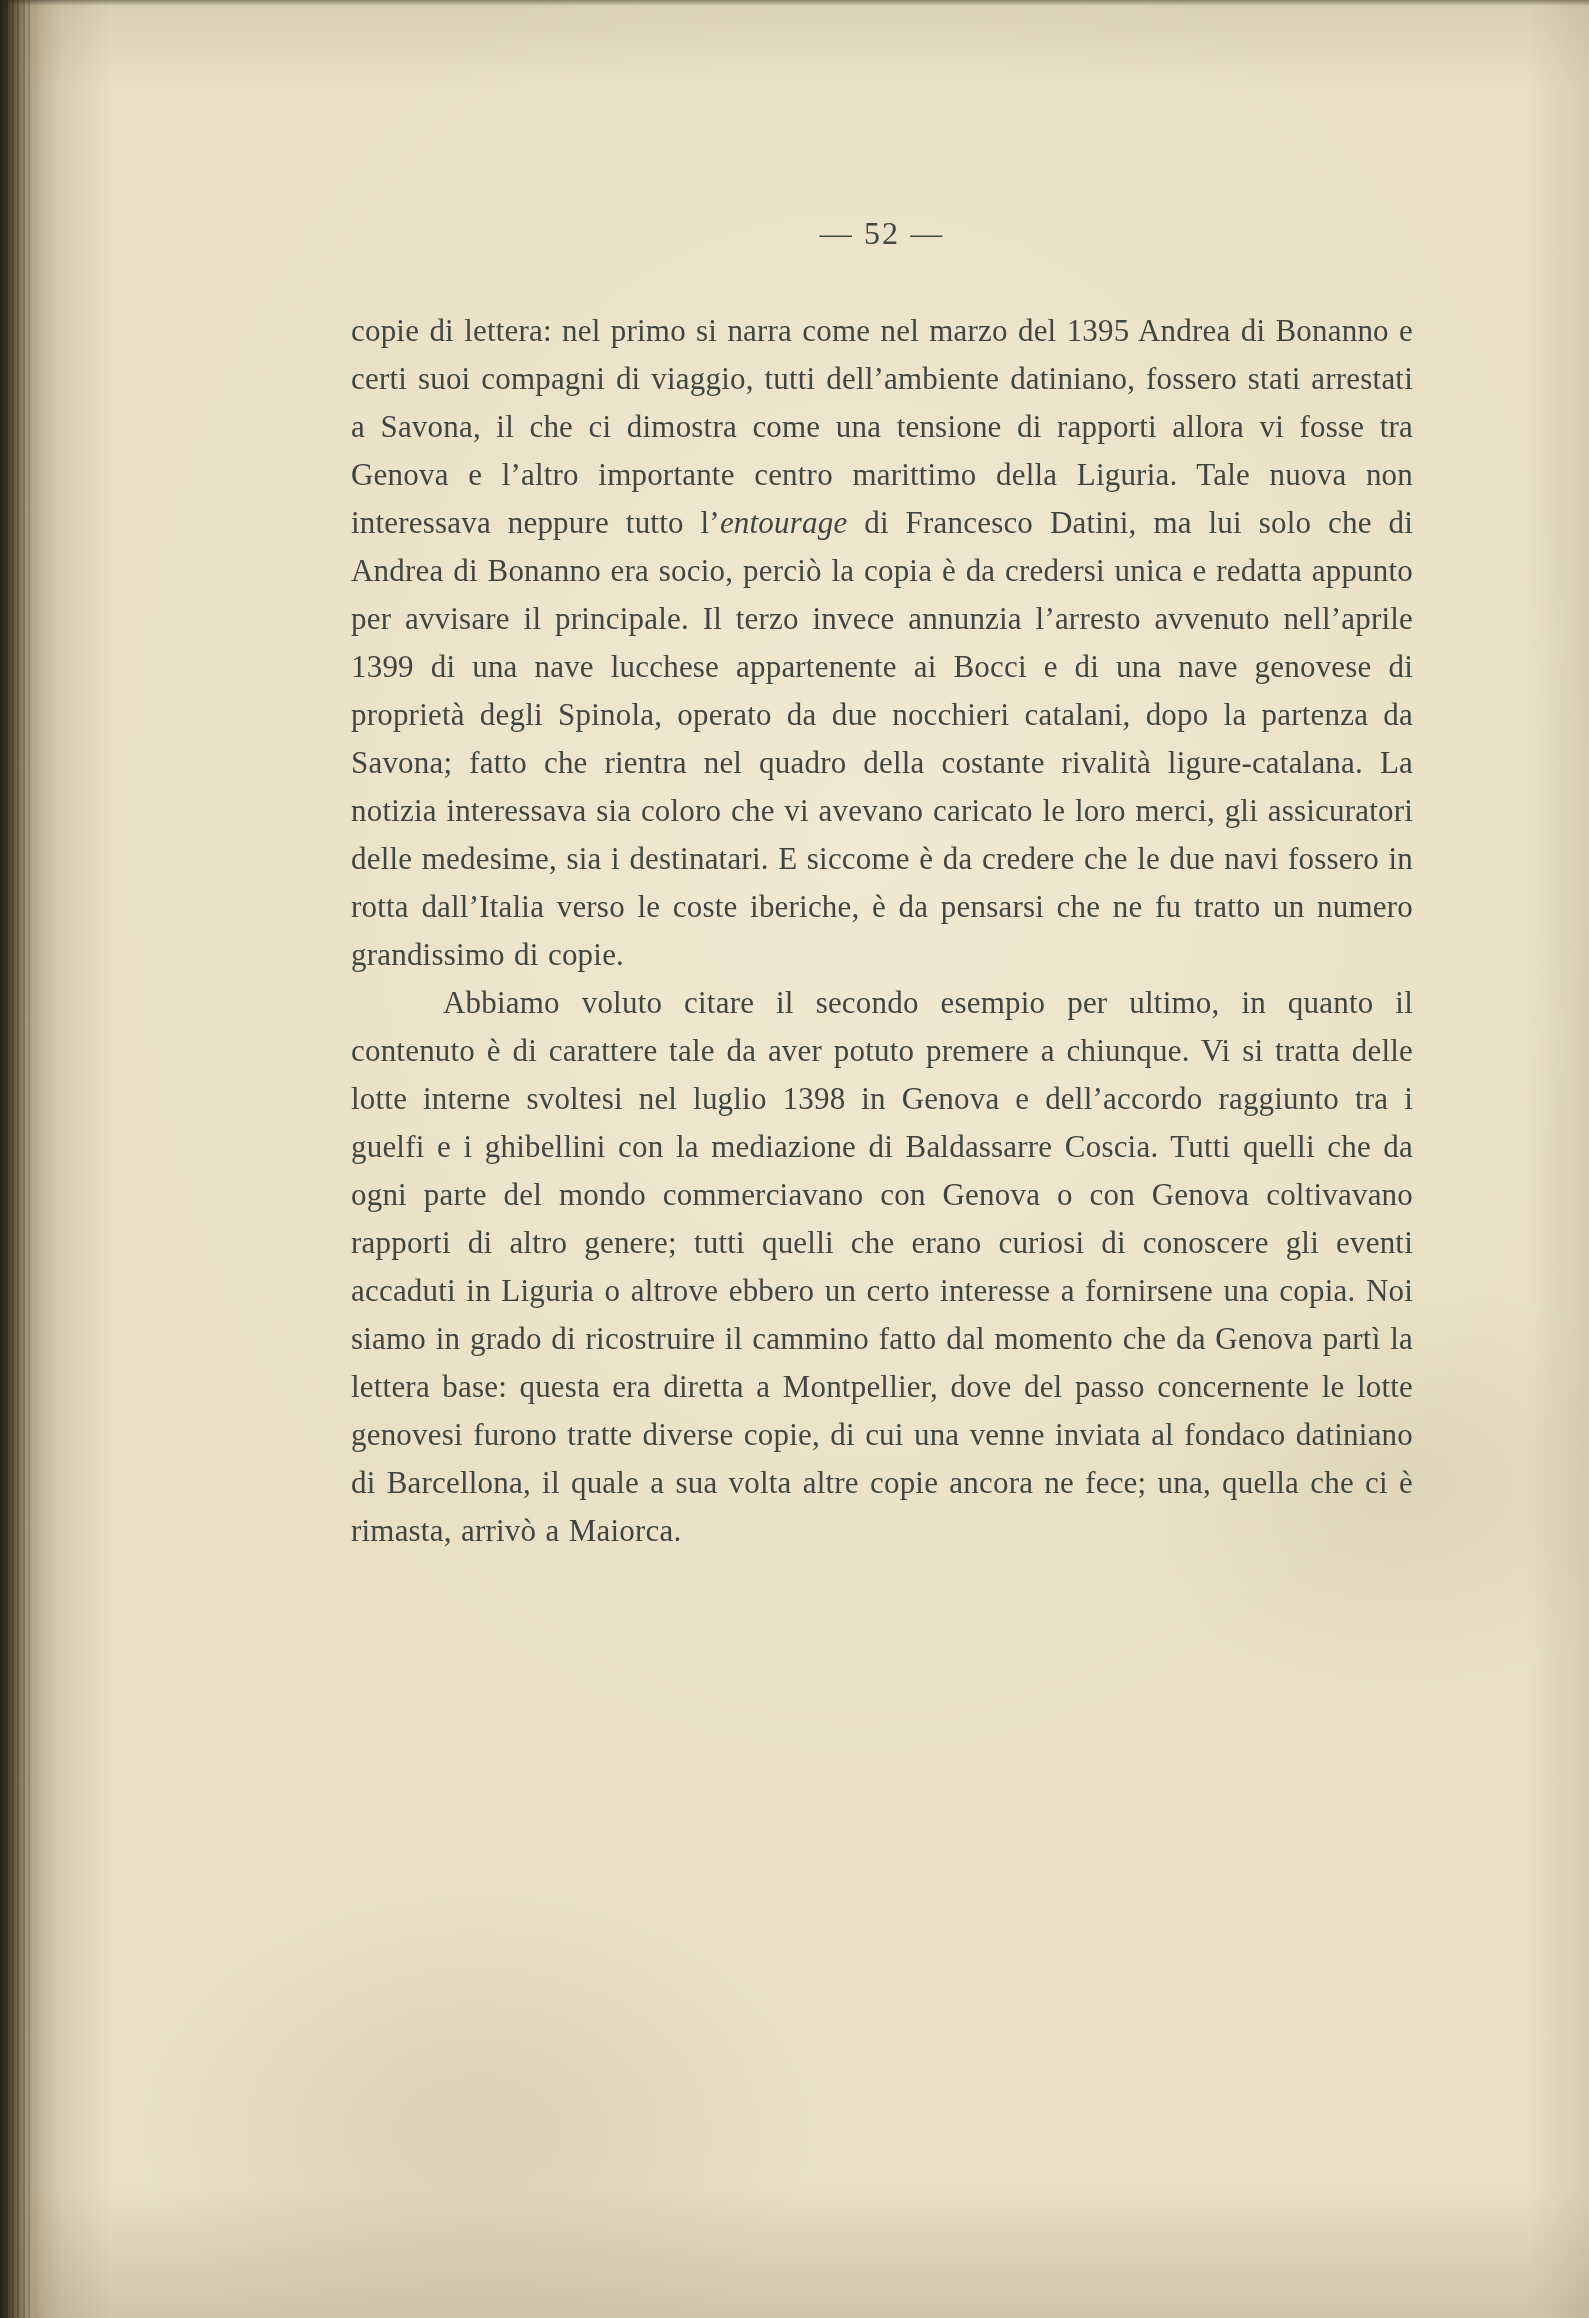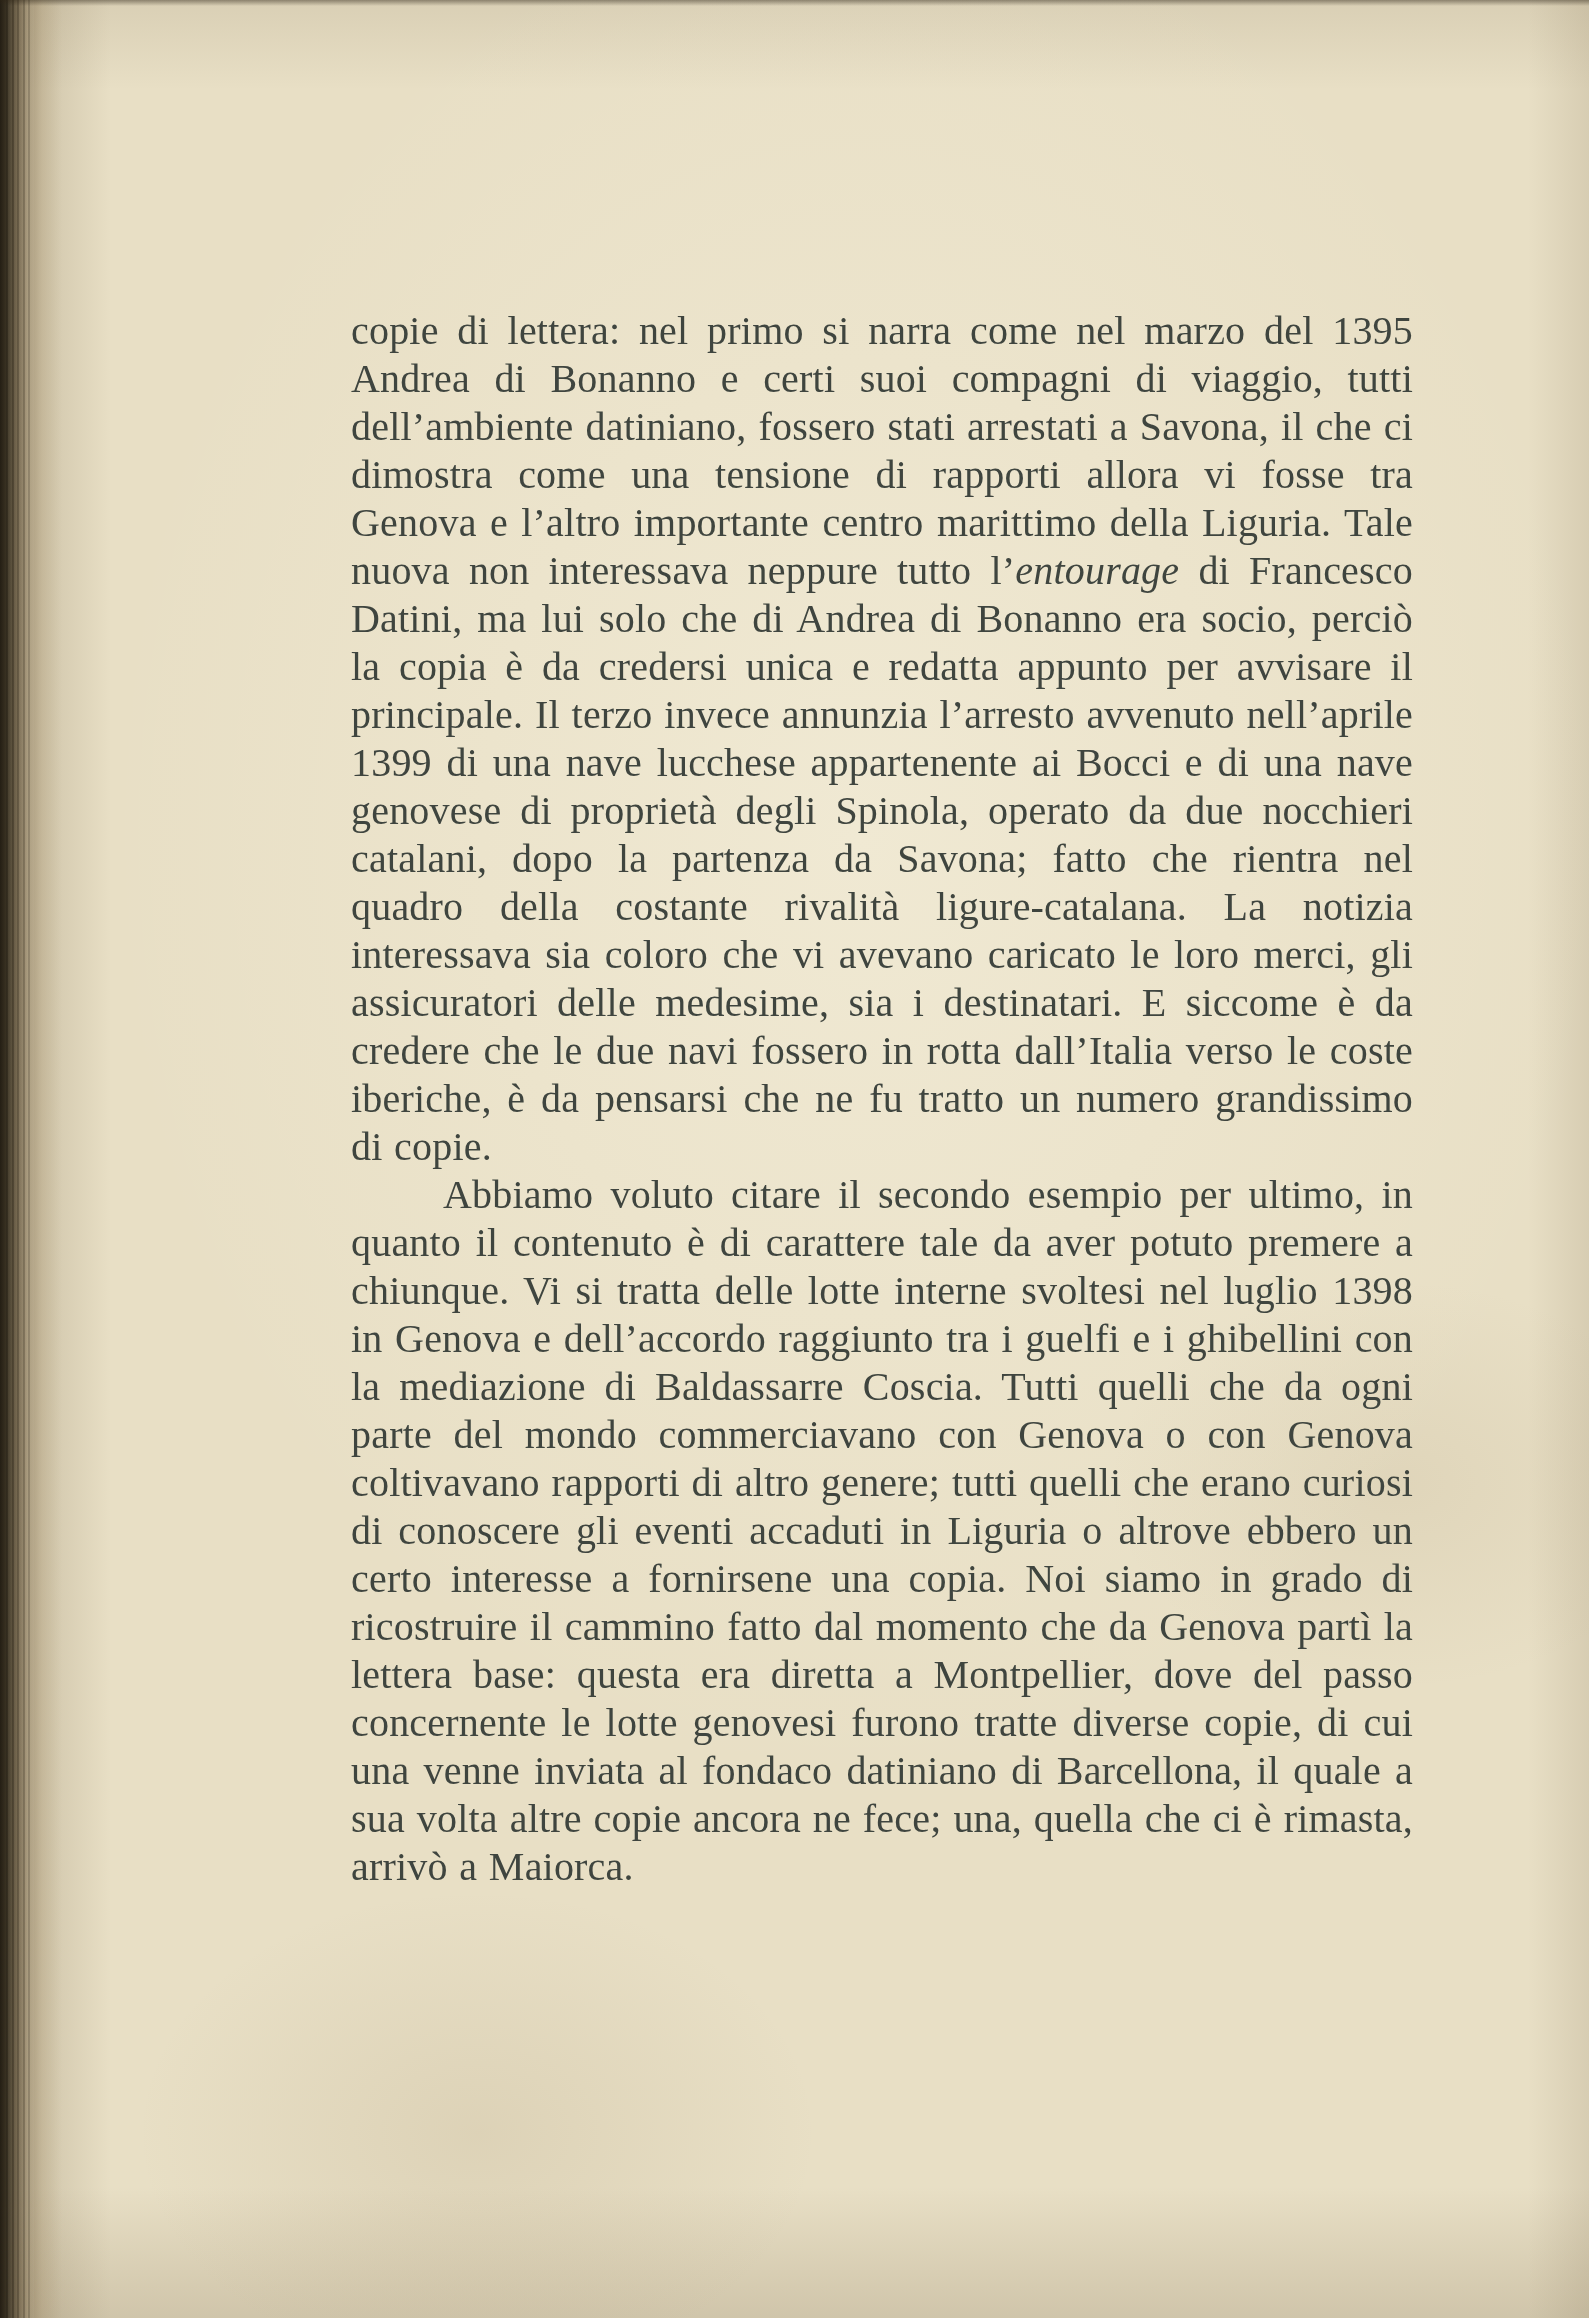--- a/index.html
+++ b/index.html
@@ -65,21 +65,21 @@
     font-size: 32px;
     letter-spacing: 2.1px;
     color: #3f453f;
   }
 
   .text-block {
     position: absolute;
     top: 307px;
     left: 351px;
     width: 1062px;
-    font-size: 40px;
+    font-size: 31px;
     line-height: 48px;
     letter-spacing: 0.2px;
     word-spacing: 1.4px;
     color: #3f453f;
     text-align: justify;
     hyphens: auto;
   }
 
   .para {
     margin: 0;
@@ -94,20 +94,21 @@
   }
 </style>
 </head>
 <body>
 
 <div class="scan">
 
   <div class="binding"></div>
   <div class="edge-top"></div>
 
+  <div class="page-number">— 52 —</div>
 
   <div class="text-block">
 
     <p class="para first"><span>copie di lettera: nel primo si narra come nel marzo del 1395 Andrea di Bonanno e certi suoi compagni di viaggio, tutti dell’ambiente datiniano, fossero stati arrestati a Savona, il che ci dimostra come una tensione di rapporti allora vi fosse tra Genova e l’altro importante centro marittimo della Liguria. Tale nuova non interessava neppure tutto l’</span><span class="italic">entourage</span><span> di Francesco Datini, ma lui solo che di Andrea di Bonanno era socio, perciò la copia è da credersi unica e redatta appunto per avvisare il principale. Il terzo invece annunzia l’arresto avvenuto nell’aprile 1399 di una nave lucchese appartenente ai Bocci e di una nave genovese di proprietà degli Spinola, operato da due nocchieri catalani, dopo la partenza da Savona; fatto che rientra nel quadro della costante rivalità ligure-catalana. La notizia interessava sia coloro che vi avevano caricato le loro merci, gli assicuratori delle medesime, sia i destinatari. E siccome è da credere che le due navi fossero in rotta dall’Italia verso le coste iberiche, è da pensarsi che ne fu tratto un numero grandissimo di copie.</span></p>
 
     <p class="para">Abbiamo voluto citare il secondo esempio per ultimo, in quanto il contenuto è di carattere tale da aver potuto premere a chiunque. Vi si tratta delle lotte interne svoltesi nel luglio 1398 in Genova e dell’accordo raggiunto tra i guelfi e i ghibellini con la mediazione di Baldassarre Coscia. Tutti quelli che da ogni parte del mondo commerciavano con Genova o con Genova coltivavano rapporti di altro genere; tutti quelli che erano curiosi di conoscere gli eventi accaduti in Liguria o altrove ebbero un certo interesse a fornirsene una copia. Noi siamo in grado di ricostruire il cammino fatto dal momento che da Genova partì la lettera base: questa era diretta a Montpellier, dove del passo concernente le lotte genovesi furono tratte diverse copie, di cui una venne inviata al fondaco datiniano di Barcellona, il quale a sua volta altre copie ancora ne fece; una, quella che ci è rimasta, arrivò a Maiorca.</p>
 
 
   </div>
 </div>

